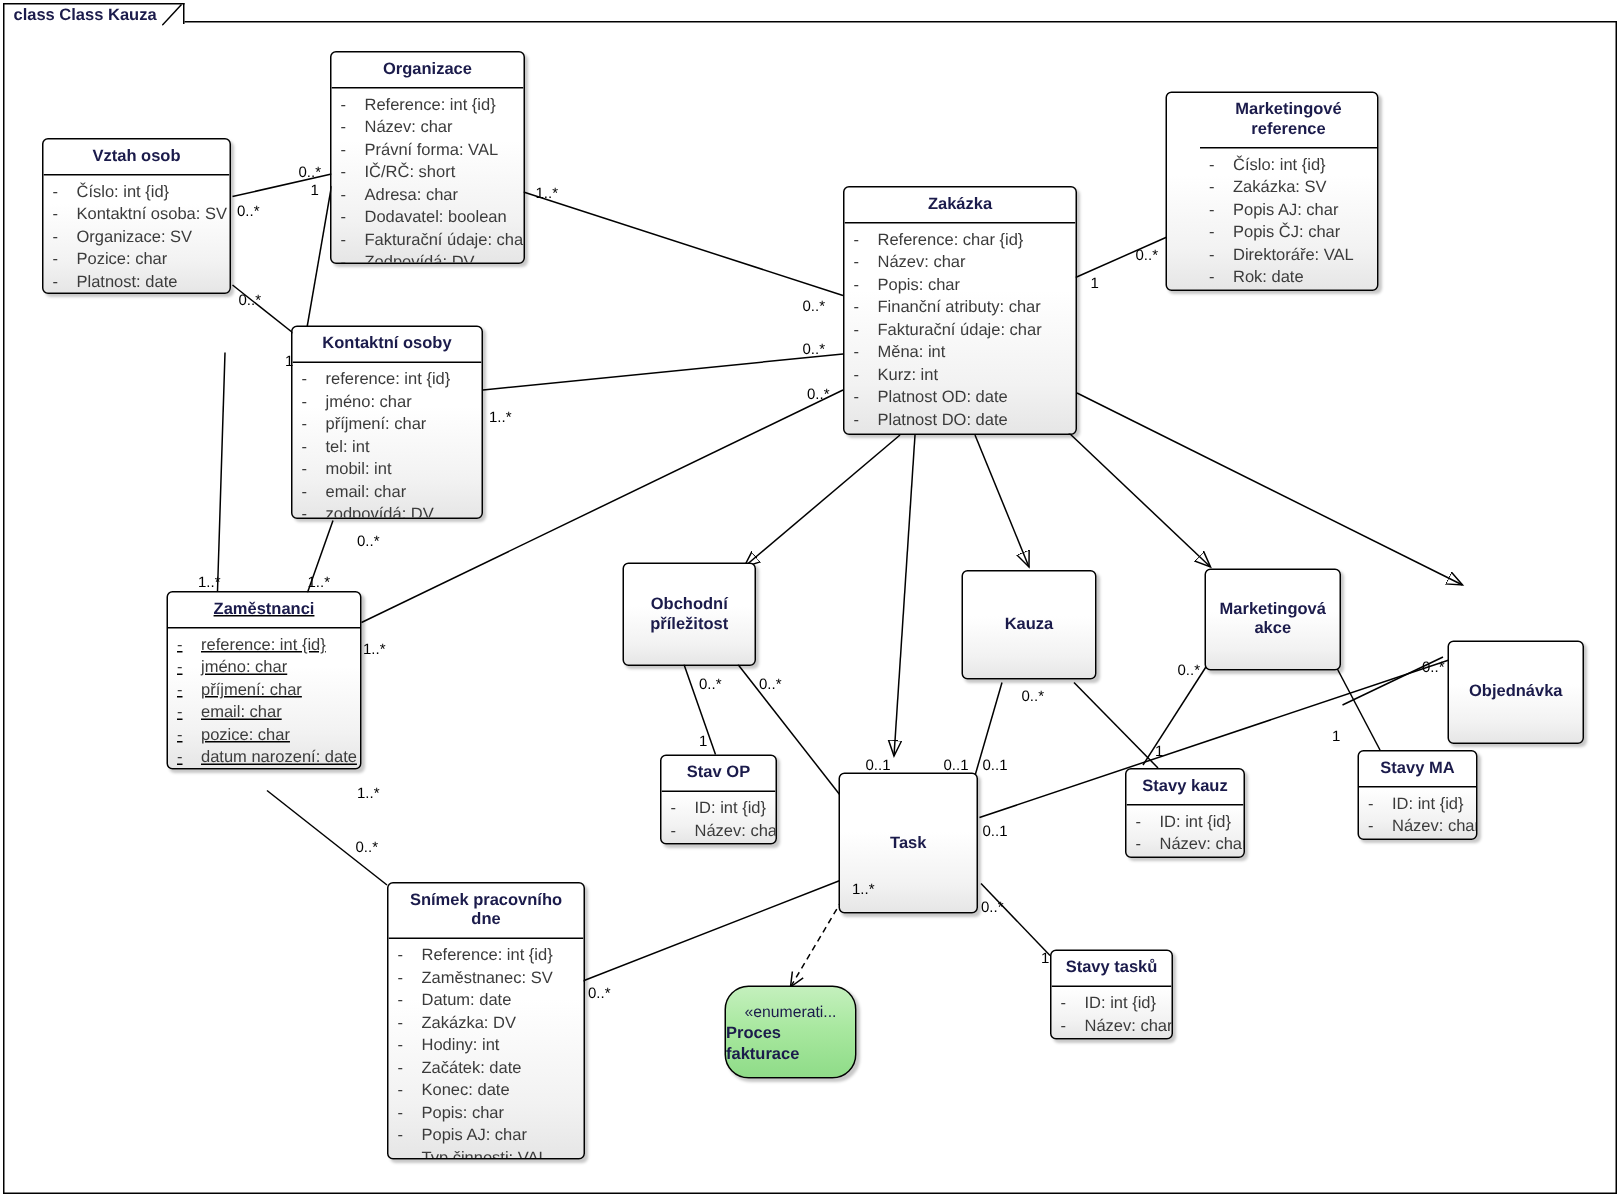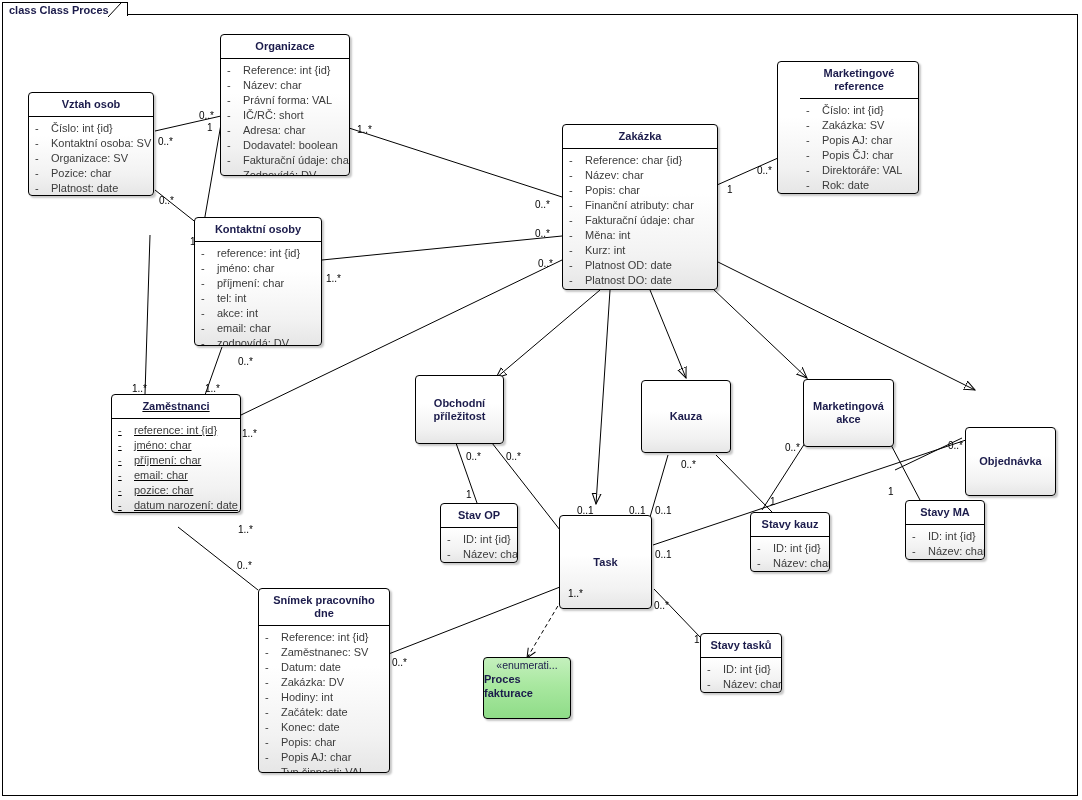--- a/index.html
+++ b/index.html
@@ -98,26 +98,27 @@
     align-items: center;
     justify-content: center;
   }
   .cls.title-only .hdr { padding: 0 4px; }
 
   
   .enum {
     position: absolute;
     box-sizing: border-box;
     border: 1px solid #000;
-    border-radius: 4px;
+    border-radius: 16px;
     background: linear-gradient(to bottom, #c4f0bd 0%, #a9e8a0 45%, #8fdc88 100%);
     box-shadow: 2px 2px 2px rgba(0,0,0,0.22);
     display: flex;
     flex-direction: column;
     align-items: center;
+    padding-top: 10px;
   }
   .enum .stereo {
     font-size: 10.5px;
     color: #1b1b4b;
     line-height: 14px;
   }
   .enum .ename {
     font-size: 11px;
     font-weight: bold;
     color: #1b1b4b;
@@ -132,21 +133,21 @@
     line-height: 11px;
     white-space: nowrap;
   }
 </style>
 </head>
 <body>
 
 <div id="canvas">
 
   <div id="frame"></div>
-  <div id="frame-tab">class Class Proces</div>
+  <div id="frame-tab">class Class Kauza</div>
   <div id="frame-tab-slant">
     <svg width="18" height="16" viewBox="0 0 18 16">
       <path d="M0,15 L13,1" stroke="#000" stroke-width="1" fill="none"></path>
       <path d="M0,15 L17,15" stroke="#fff" stroke-width="0" fill="none"></path>
     </svg>
   </div>
 
   <svg id="edges">
     <defs>
       <marker id="gen" markerWidth="12" markerHeight="12" refX="10.5" refY="5" orient="auto" markerUnits="userSpaceOnUse">
@@ -322,21 +323,21 @@
       <div class="attr">
           <span class="vis">-</span>
           <span>příjmení: char</span>
         </div>
       <div class="attr">
           <span class="vis">-</span>
           <span>tel: int</span>
         </div>
       <div class="attr">
           <span class="vis">-</span>
-          <span>akce: int</span>
+          <span>mobil: int</span>
         </div>
       <div class="attr">
           <span class="vis">-</span>
           <span>email: char</span>
         </div>
       <div class="attr">
           <span class="vis">-</span>
           <span>zodpovídá: DV</span>
         </div>
     </div>

